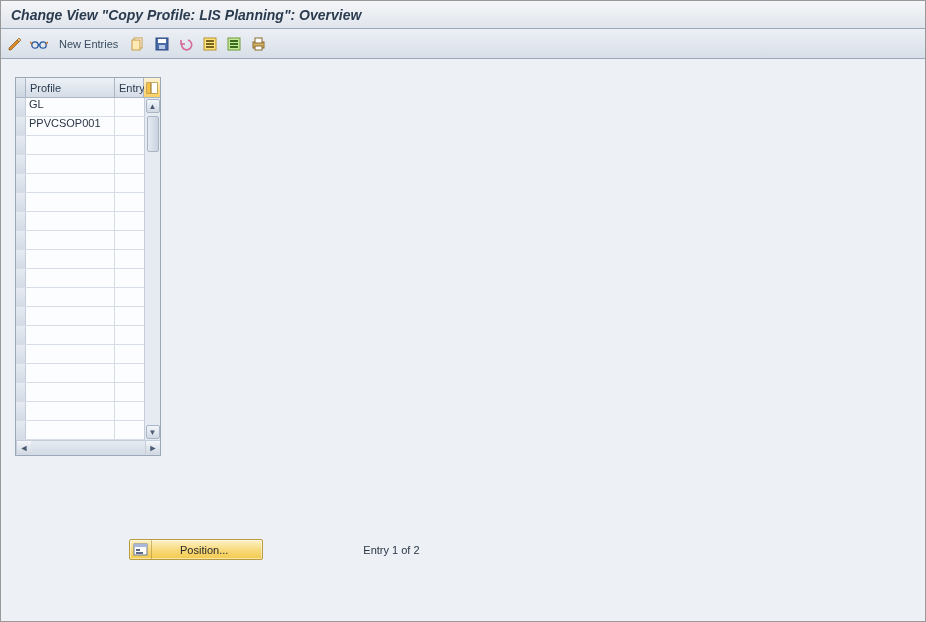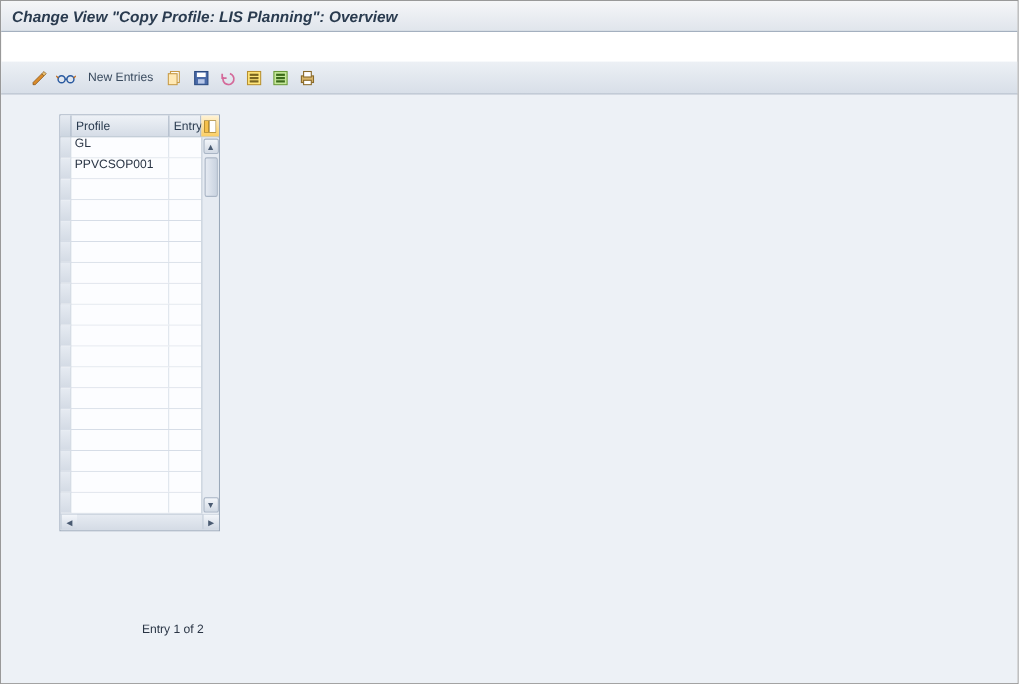--- a/index.html
+++ b/index.html
@@ -24,24 +24,23 @@
       font-size: 14px;
       font-weight: bold;
       font-style: italic;
       color: #2a3b4f;
     }
     .toolbar {
       background: linear-gradient(to bottom, #ecf0f5, #d8dfe8);
       height: 30px;
       display: flex;
       align-items: center;
-      padding: 0 25px;
+      padding: 0 4px;
       border-bottom: 1px solid #9aa8b9;
       gap: 4px;
-      margin-top: 27px;
     }
     .tbtn {
       width: 20px;
       height: 20px;
       display: flex;
       align-items: center;
       justify-content: center;
       cursor: pointer;
       border-radius: 2px;
     }
@@ -62,21 +61,20 @@
       position: relative;
       background: #edf1f6;
       height: calc(100% - 58px);
       padding: 18px 0 0 14px;
     }
     .grid-wrap {
       width: 146px;
       border: 1px solid #9aa8b9;
       background: #fff;
       box-shadow: inset -1px -1px 0 #cfd7e2;
-      margin-left: 39px;
     }
     .grid-head {
       display: flex;
       height: 20px;
       background: linear-gradient(to bottom, #eef2f7, #d5dce6);
       border-bottom: 1px solid #aab6c5;
     }
     .gh-sel {
       width: 10px;
       border-right: 1px solid #aab6c5;
@@ -385,15 +383,26 @@
       </div>
     </div>
     <div class="grid-foot">
       <div class="hf-btn">◄</div>
       <div class="hf-track"></div>
       <div class="hf-btn">►</div>
     </div>
   </div>
 
   <div class="footer-row">
+    <div class="pos-btn">
+      <span class="pos-icon">
+        <svg width="15" height="13">
+            <rect x="1" y="1" width="13" height="11" fill="#fff" stroke="#6a7a95"></rect>
+            <rect x="1" y="1" width="13" height="3" fill="#a8b8d8"></rect>
+            <rect x="3" y="6" width="4" height="2" fill="#5a6a88"></rect>
+            <rect x="3" y="9" width="7" height="2" fill="#5a6a88"></rect>
+          </svg>
+      </span>
+      <span class="pos-label">Position...</span>
+    </div>
     <span class="entry-txt">Entry 1 of 2</span>
   </div>
 </div>
 
 </body></html>

